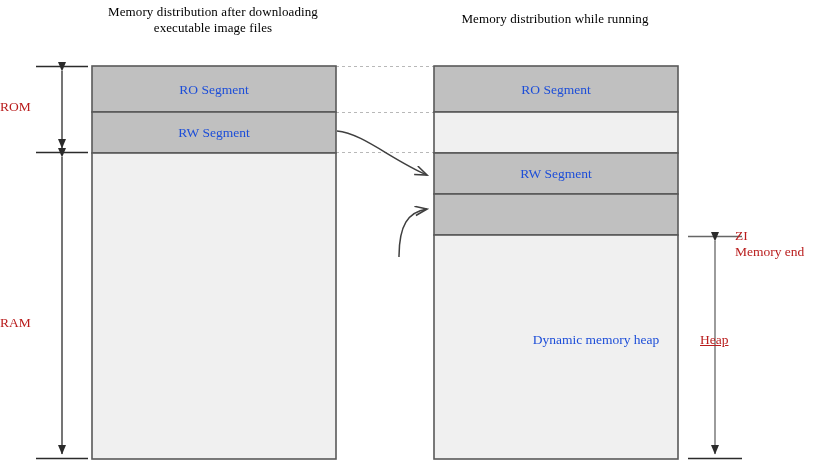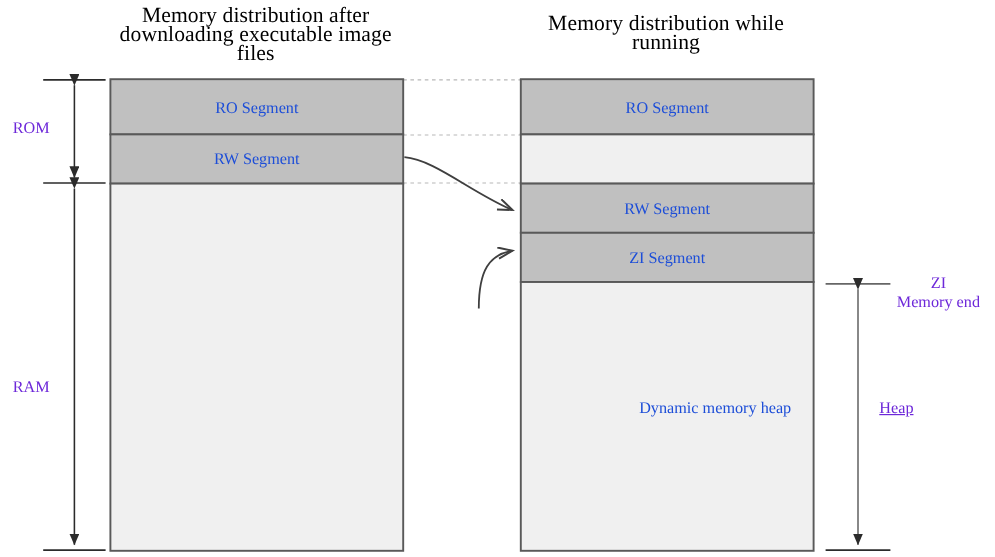--- a/index.html
+++ b/index.html
@@ -25,21 +25,21 @@
   .svg-layer {
     position: absolute;
     left: 0;
     top: 0;
     width: 829px;
     height: 464px;
   }
   .title {
     position: absolute;
     text-align: center;
-    font-size: 18px;
+    font-size: 13px;
     line-height: 16px;
     letter-spacing: 0.1px;
     color: #000;
   }
   #title-left {
     left: 88px;
     top: 4px;
     width: 250px;
   }
   #title-right {
@@ -52,22 +52,21 @@
     text-align: center;
     font-size: 13.5px;
     line-height: 15px;
     color: #1d4ed8;
     pointer-events: none;
   }
   .axis-label {
     position: absolute;
     font-size: 13.5px;
     line-height: 16px;
-    color: #6d28d9;
-    text-align: center;
+    color: #b91c1c;
   }
 </style>
 </head>
 <body>
 
 <div id="stage">
 
   <div class="title" id="title-left">Memory distribution after downloading executable image files</div>
 
   <div class="title" id="title-right">Memory distribution while running</div>
@@ -126,21 +125,20 @@
   </svg>
 
   <div class="seg-label" style="left:92px; top:82px; width:244px;">RO Segment</div>
 
   <div class="seg-label" style="left:92px; top:125px; width:244px;">RW Segment</div>
 
   <div class="seg-label" style="left:434px; top:82px; width:244px;">RO Segment</div>
 
   <div class="seg-label" style="left:434px; top:166px; width:244px;">RW Segment</div>
 
-  <div class="seg-label" style="left:434px; top:207px; width:244px;">ZI Segment</div>
 
   <div class="seg-label" style="left:434px; top:332px; width:244px;padding-left:40px;">Dynamic memory heap</div>
 
   <div class="axis-label" style="left:0px; top:99px; width:52px;">ROM</div>
 
   <div class="axis-label" style="left:0px; top:315px; width:52px;">RAM</div>
 
   <div class="axis-label" style="left:735px; top:228px; width:94px;">
     <span>ZI</span><br>
     <span>Memory end</span>

